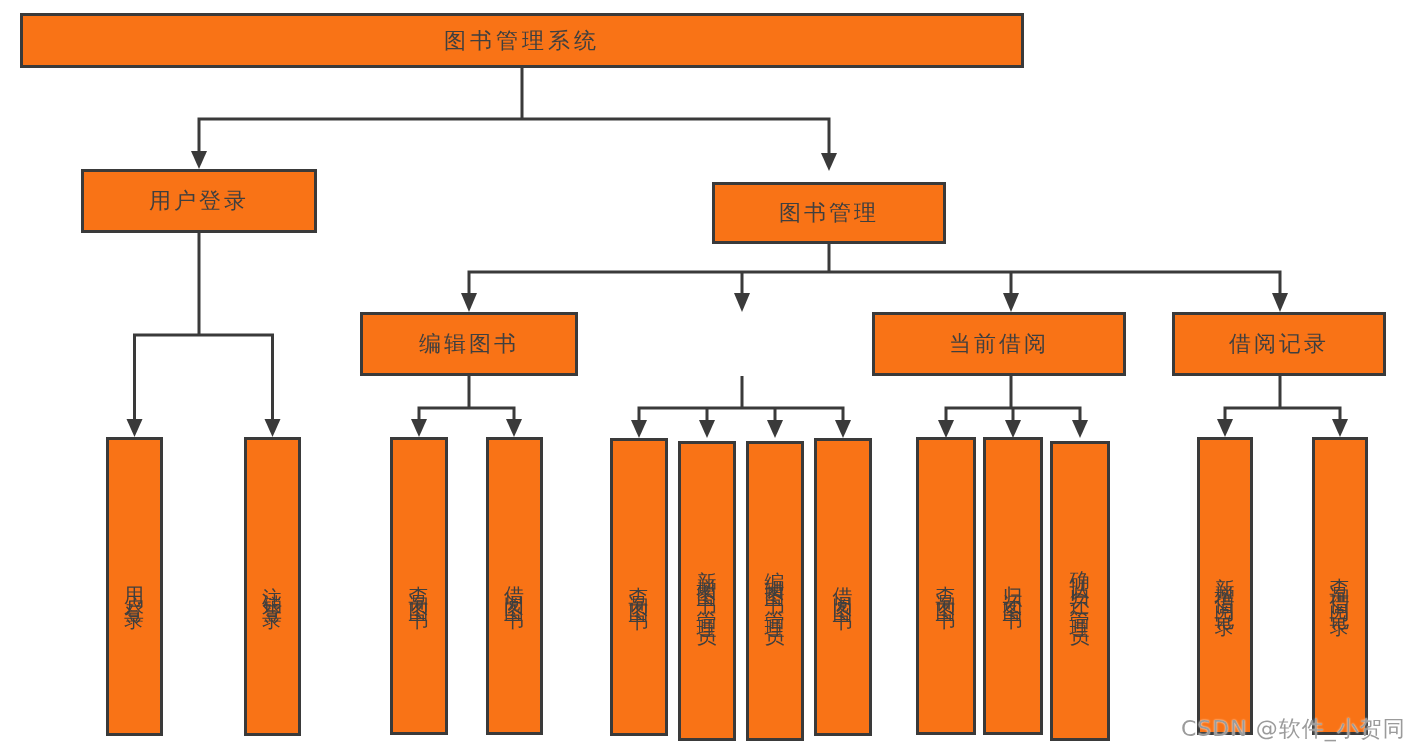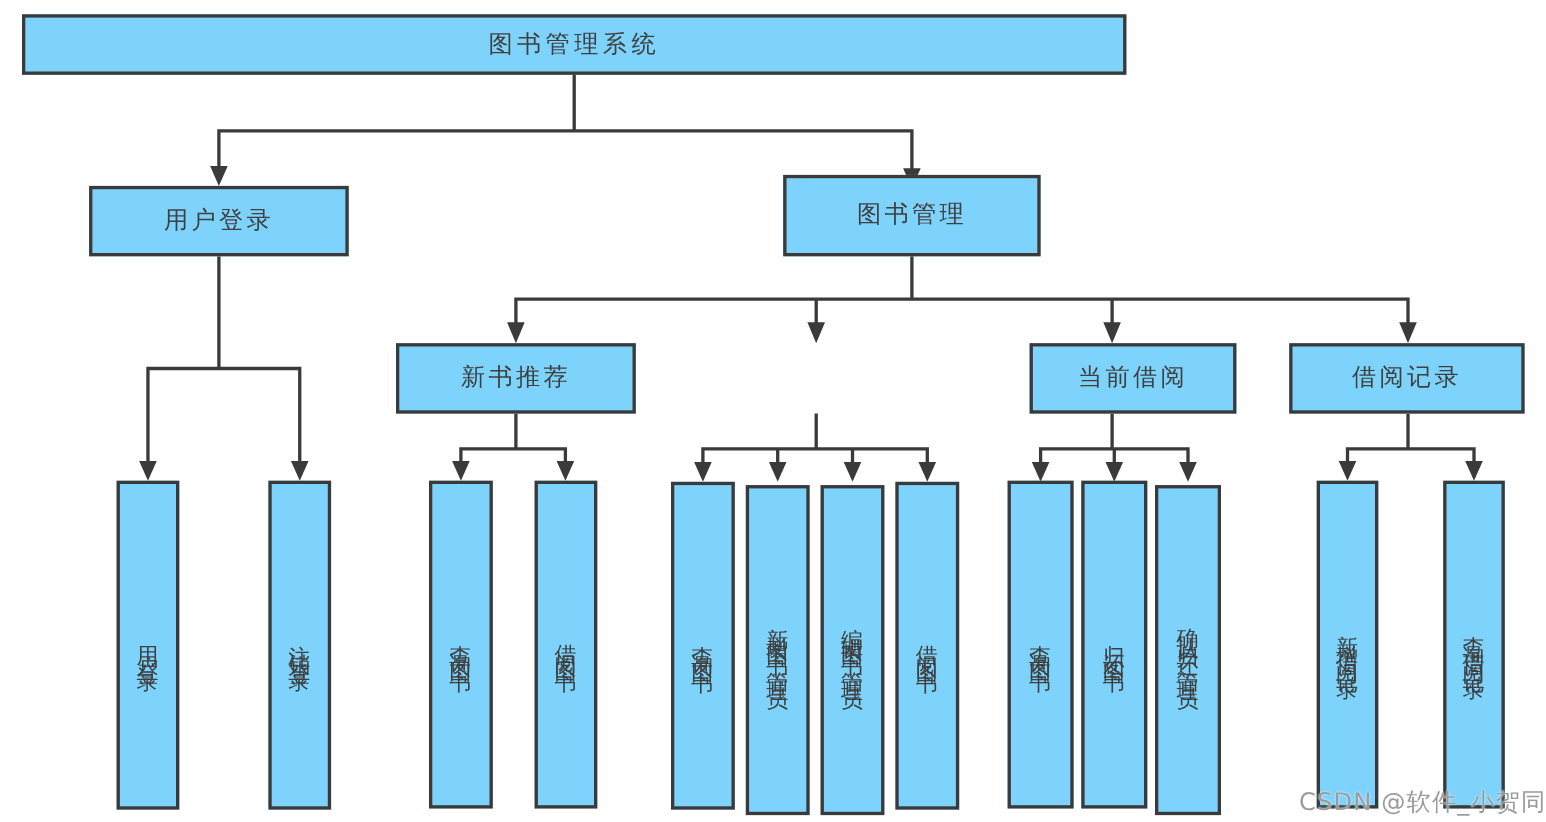--- a/index.html
+++ b/index.html
@@ -13,21 +13,21 @@
   }
   svg.connectors {
     position: absolute;
     left: 0; top: 0;
     width: 1405px; height: 747px;
   }
   .box {
     position: absolute;
     box-sizing: border-box;
     border: 3px solid #3a3a3a;
-    background: #7dd3fc;
+    background: #f97316;
     display: flex;
     align-items: center;
     justify-content: center;
   }
   .box .lbl {
     color: #3f3f3f;
     font-size: 22px;
     letter-spacing: 3px;
     white-space: nowrap;
     line-height: 1;
@@ -123,28 +123,28 @@
     </g>
   </svg>
 
   <div class="box h root" style="left:20px;top:13px;width:1004px;height:55px">
     <span class="lbl">图书管理系统</span>
   </div>
 
   <div class="box h" style="left:81px;top:169px;width:236px;height:64px">
     <span class="lbl">用户登录</span>
   </div>
-  <div class="box h" style="left:712px;top:159px;width:234px;height:74px">
+  <div class="box h" style="left:712px;top:182px;width:234px;height:62px">
     <span class="lbl">图书管理</span>
   </div>
 
   <div class="box h" style="left:360px;top:312px;width:218px;height:64px">
-    <span class="lbl">新书推荐</span>
+    <span class="lbl">编辑图书</span>
   </div>
-  <div class="box h" style="left:936px;top:312px;width:188px;height:64px">
+  <div class="box h" style="left:872px;top:312px;width:254px;height:64px">
     <span class="lbl">当前借阅</span>
   </div>
   <div class="box h" style="left:1172px;top:312px;width:214px;height:64px">
     <span class="lbl">借阅记录</span>
   </div>
 
   <div class="box v" style="left:106px;top:437px;width:57px;height:299px">
     <span class="vlbl">用户登录</span>
   </div>
   <div class="box v" style="left:244px;top:437px;width:57px;height:299px">

